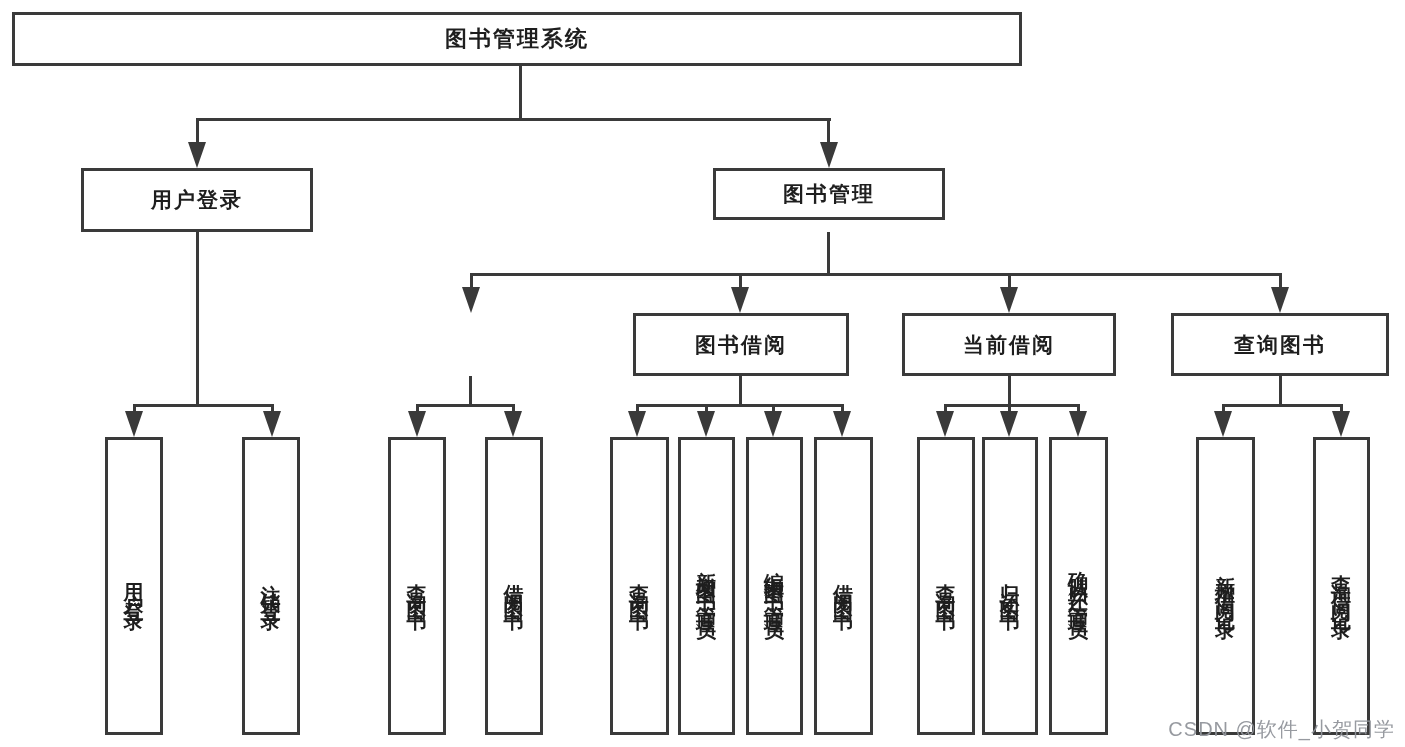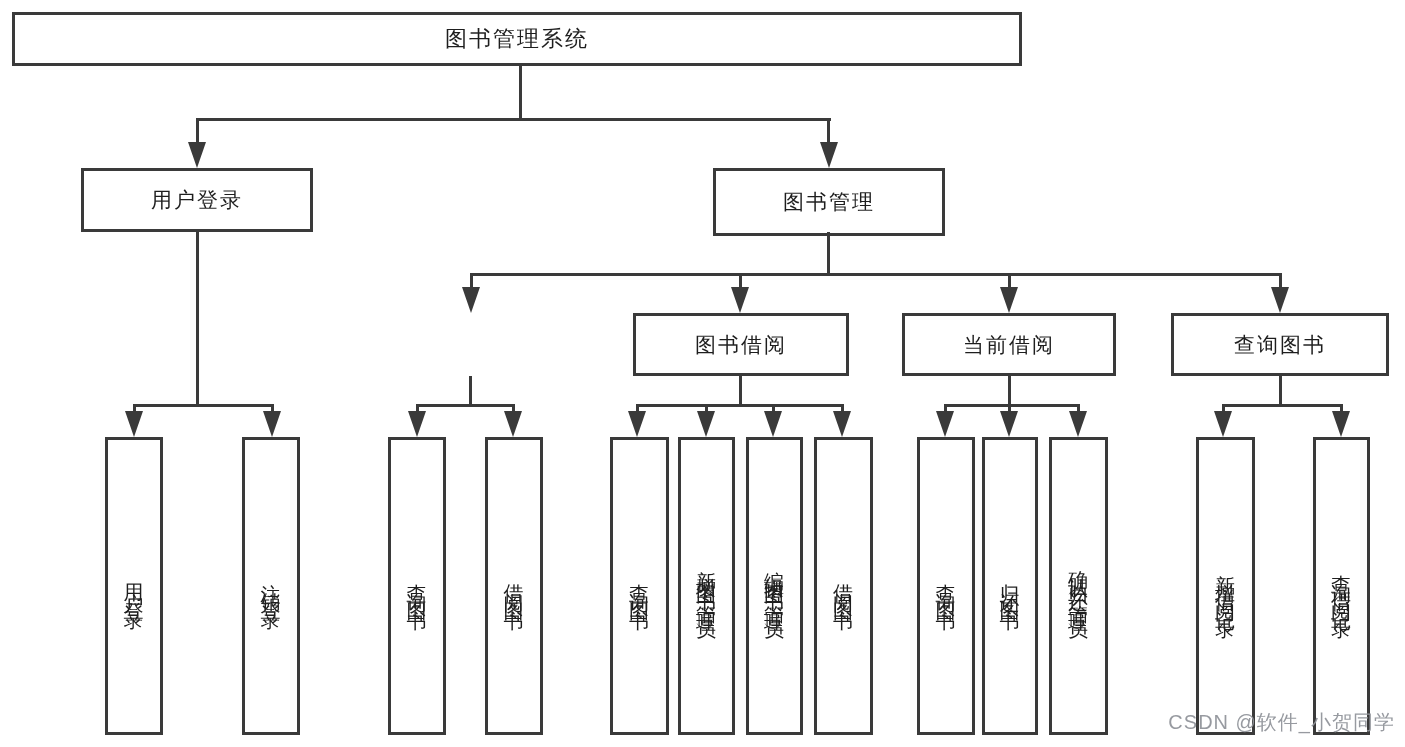--- a/index.html
+++ b/index.html
@@ -13,20 +13,21 @@
   }
   .box {
     position: absolute;
     box-sizing: border-box;
     border: 3px solid #3a3a3a;
     background: #ffffff;
     display: flex;
     align-items: center;
     justify-content: center;
     color: #1e1e1e;
+    font-weight: bold;
   }
   .hlabel {
     font-size: 21px;
     letter-spacing: 2px;
     white-space: nowrap;
   }
   .root-label { font-size: 22px; }
   .vlabel {
     writing-mode: vertical-rl;
     text-orientation: mixed;
@@ -40,21 +41,21 @@
   .arrow {
     position: absolute;
     width: 0; height: 0;
     border-left: 9px solid transparent;
     border-right: 9px solid transparent;
     border-top: 26px solid #3a3a3a;
   }
   .watermark {
     position: absolute;
     right: 10px;
-    bottom: 11px;
+    bottom: 4px;
     font-size: 20px;
     color: rgba(145, 149, 155, 0.95);
     letter-spacing: 1px;
     z-index: 10;
     white-space: nowrap;
   }
 </style>
 </head>
 <body>
 
@@ -67,21 +68,21 @@
   <div class="line" style="left:519px; top:66px; width:3px; height:54px;"></div>
   <div class="line" style="left:196px; top:118px; width:635px; height:3px;"></div>
   <div class="line" style="left:196px; top:118px; width:3px; height:28px;"></div>
   <div class="arrow" style="left:188px; top:142px;"></div>
   <div class="line" style="left:827px; top:118px; width:3px; height:28px;"></div>
   <div class="arrow" style="left:820px; top:142px;"></div>
 
   <div class="box" style="left:81px; top:168px; width:232px; height:64px;">
     <span class="hlabel">用户登录</span>
   </div>
-  <div class="box" style="left:713px; top:168px; width:232px; height:68px;">
+  <div class="box" style="left:713px; top:168px; width:232px; height:52px;">
     <span class="hlabel">图书管理</span>
   </div>
 
   <div class="line" style="left:196px; top:232px; width:3px; height:175px;"></div>
   <div class="line" style="left:133px; top:404px; width:141px; height:3px;"></div>
   <div class="line" style="left:133px; top:404px; width:3px; height:14px;"></div>
   <div class="arrow" style="left:125px; top:411px;"></div>
   <div class="line" style="left:271px; top:404px; width:3px; height:14px;"></div>
   <div class="arrow" style="left:263px; top:411px;"></div>
 

